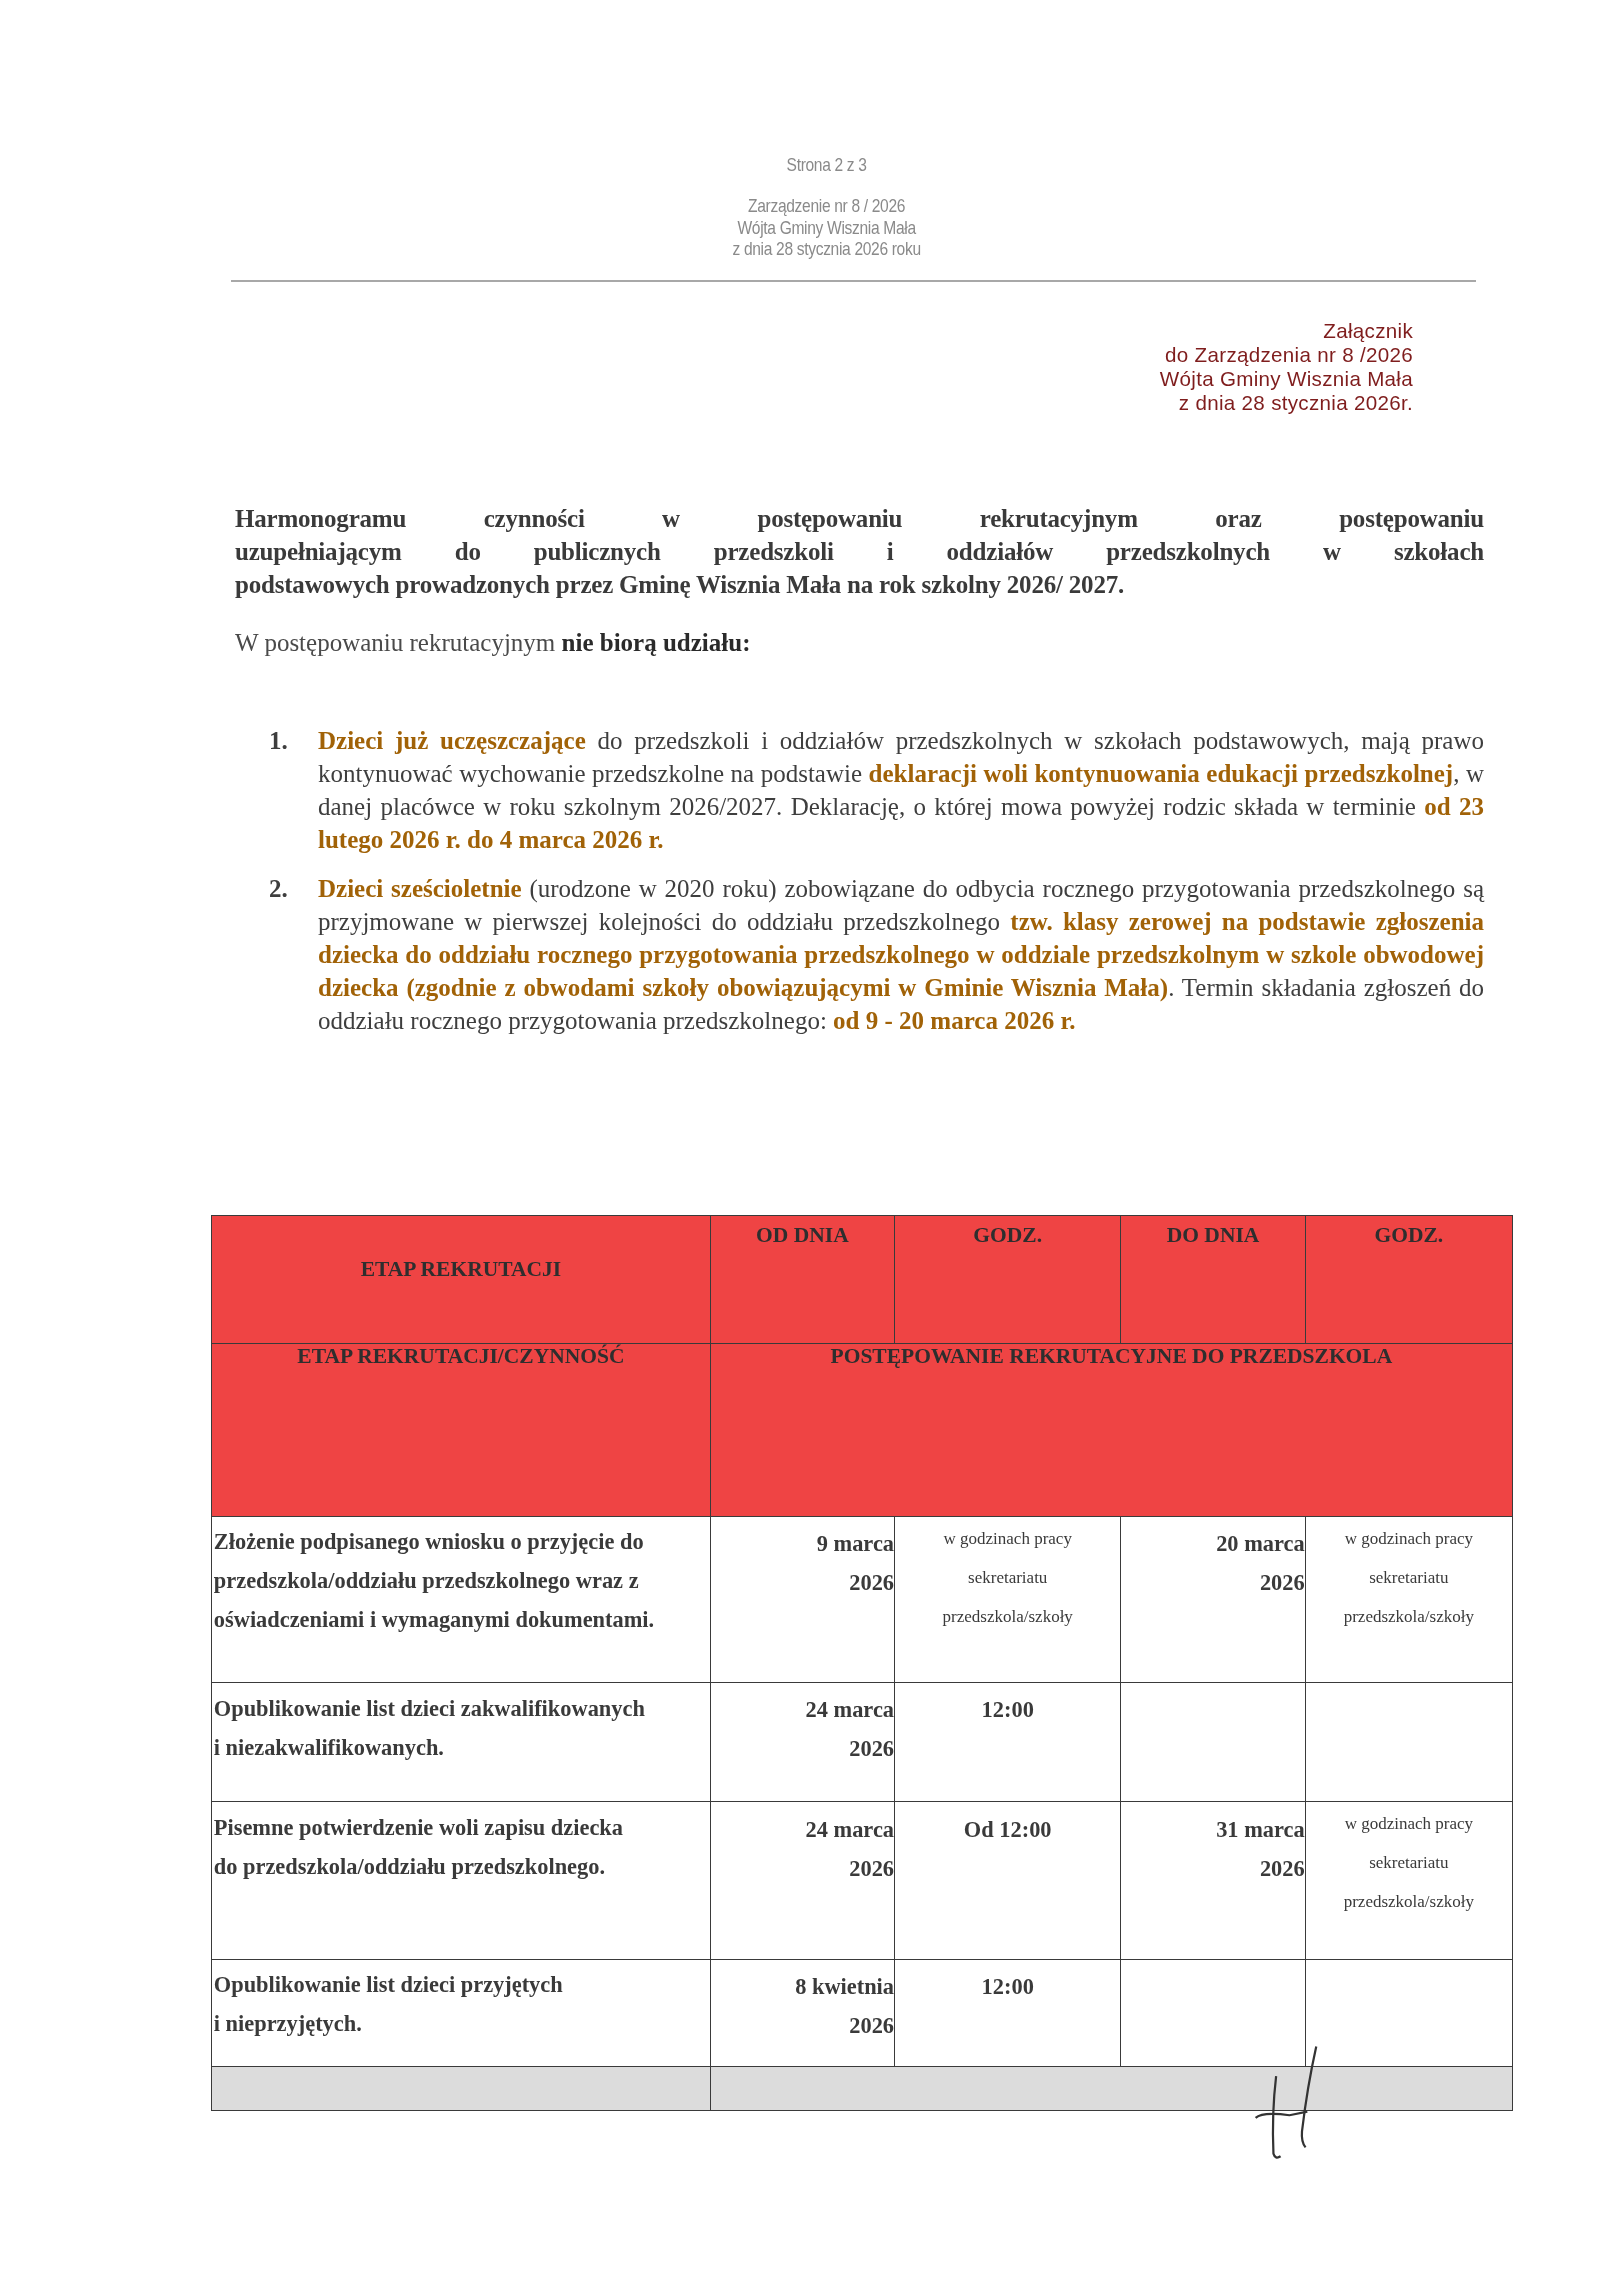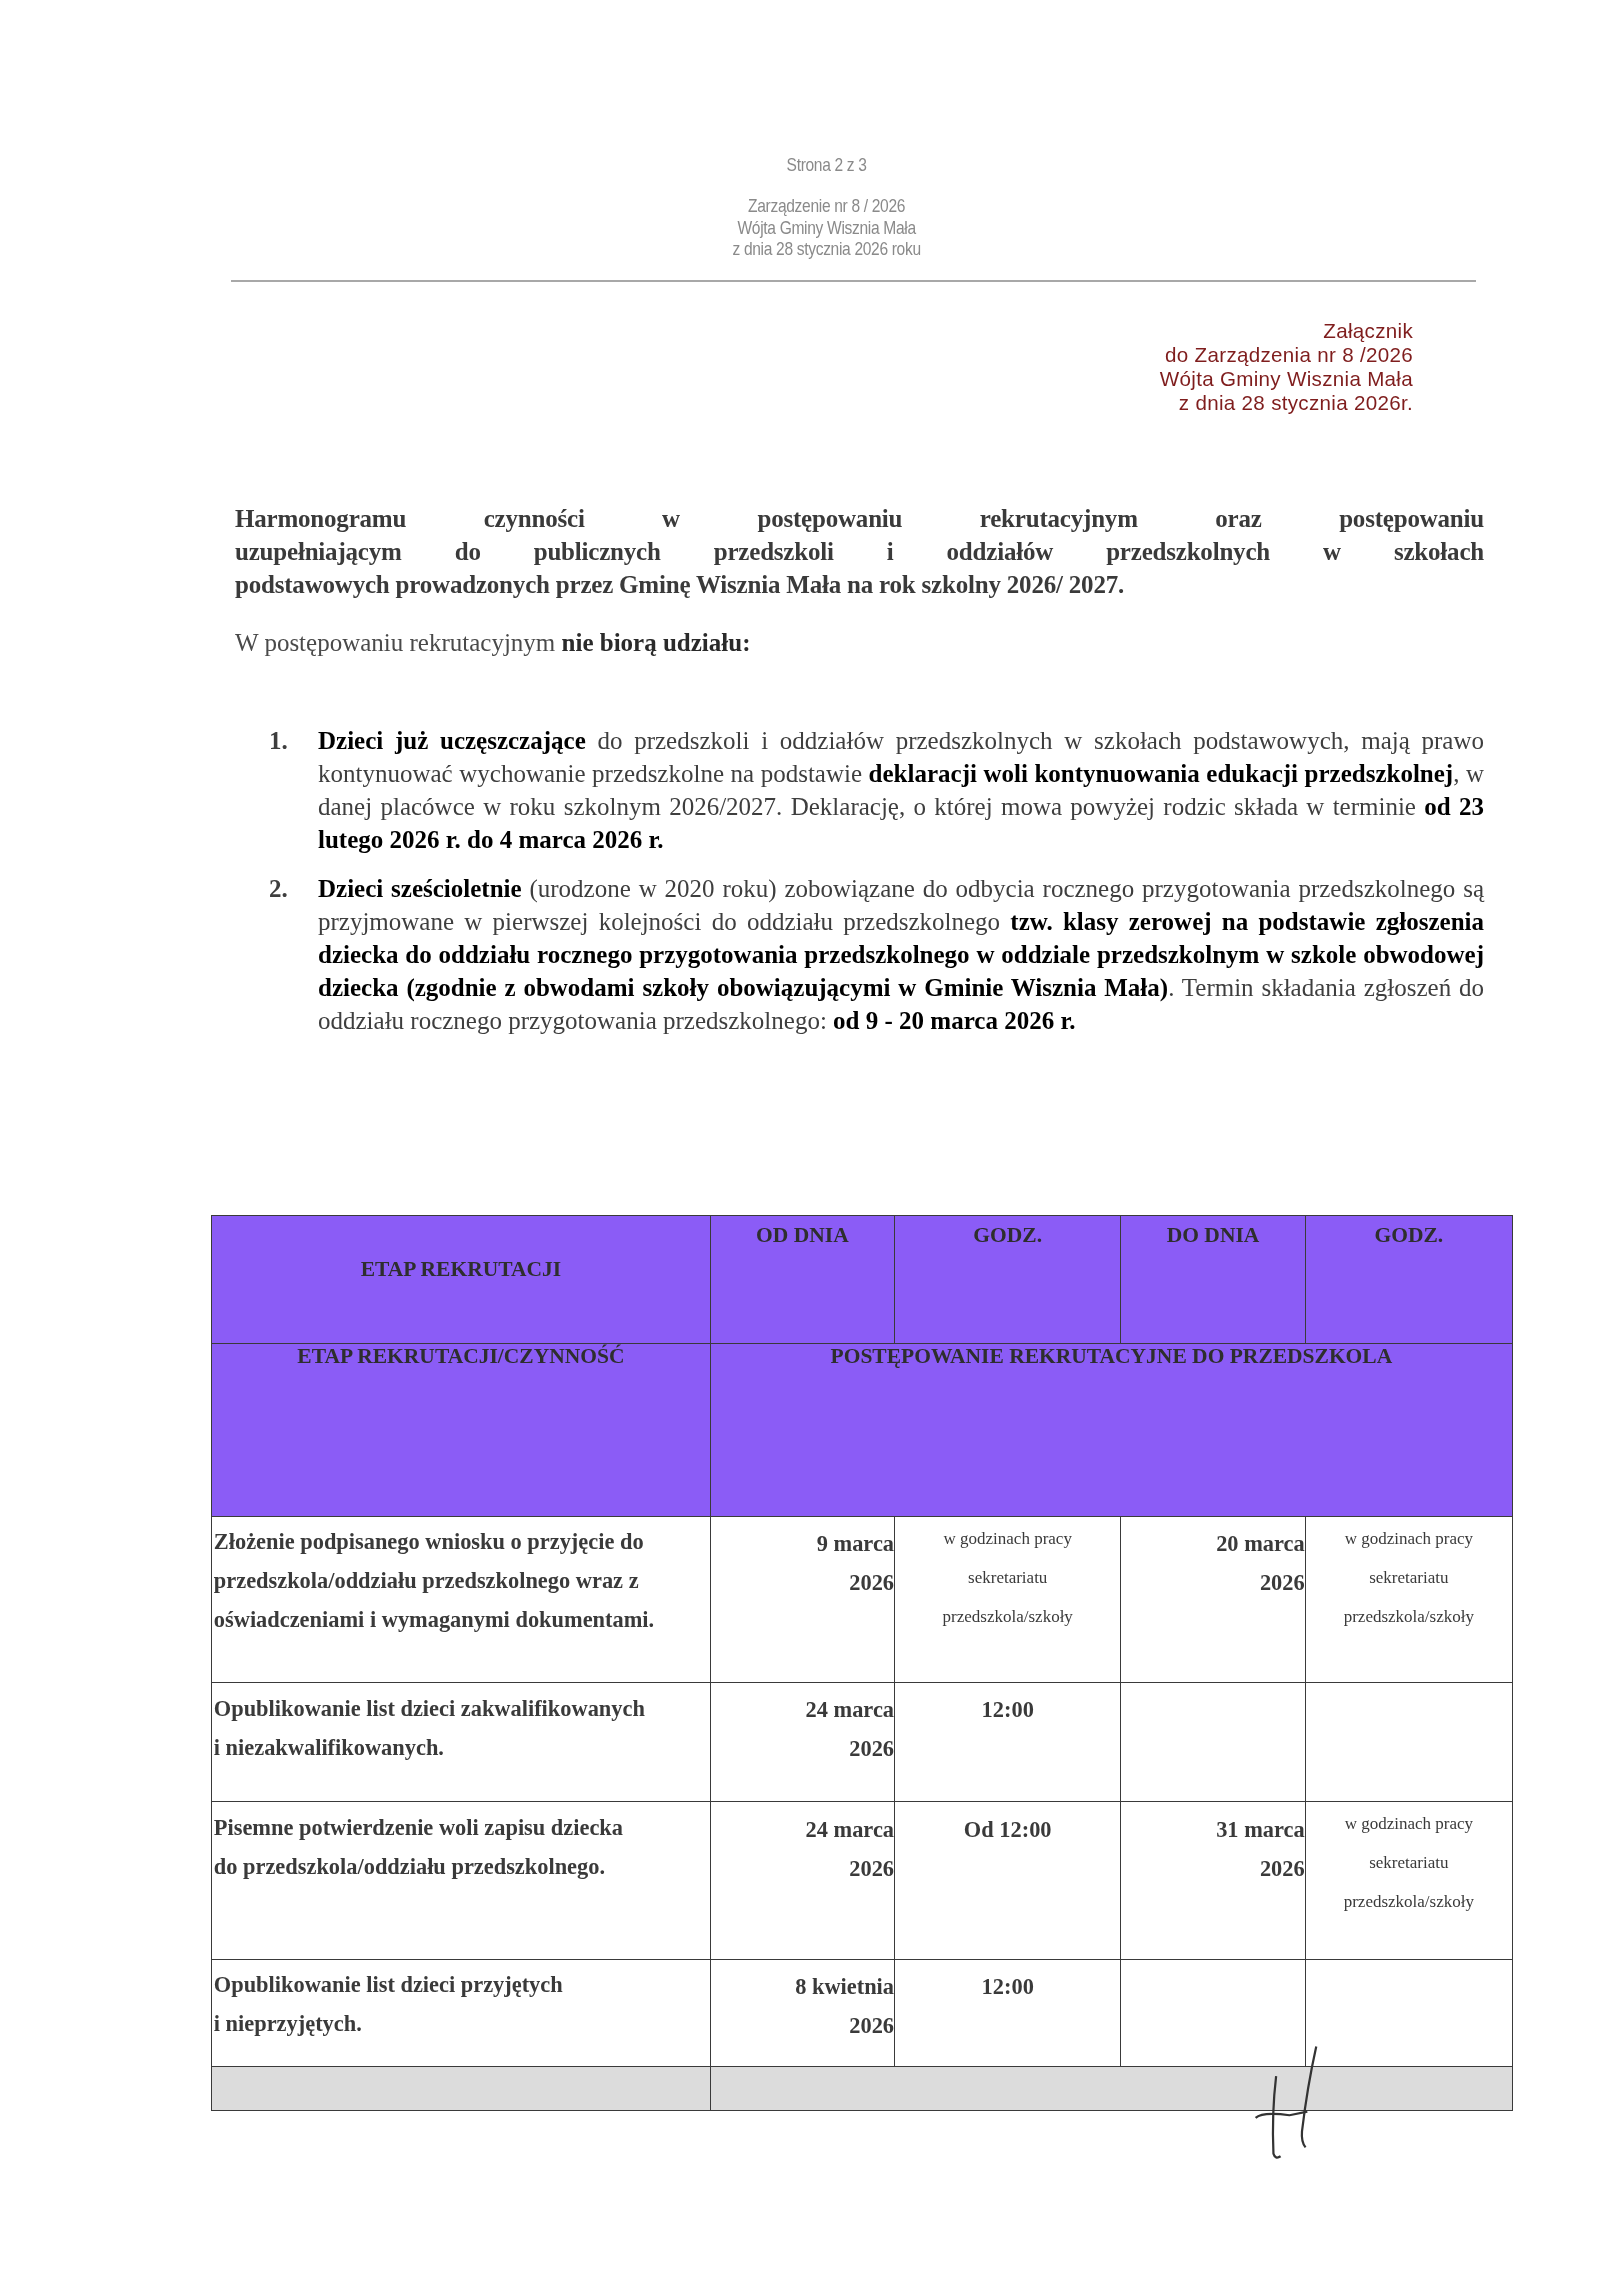--- a/index.html
+++ b/index.html
@@ -15,25 +15,25 @@
            font-family: "Liberation Sans", sans-serif; font-size: 20.6px; line-height: 24px; letter-spacing: 0.3px; }
   .title { position: absolute; top: 502px; left: 235px; width: 1249px; font-size: 25px; line-height: 33px;
            font-weight: bold; text-align: justify; color: #3a3a3a; letter-spacing: -0.2px; }
   .title-line { display: block; text-align-last: justify; }
   .title-line.last { text-align-last: left; }
   .intro { position: absolute; top: 629px; left: 235px; font-size: 25px; color: #4a4a4a; }
   .intro b { color: #2a2a2a; }
   .list { position: absolute; top: 724px; left: 269px; width: 1215px; font-size: 25px; line-height: 33px; color: #3e3e3e; }
   .list-item { position: relative; padding-left: 49px; text-align: justify; margin-bottom: 16px; }
   .list-item .num { position: absolute; left: 0; top: 0; font-weight: bold; }
-  .list-item b { color: #000000; }
+  .list-item b { color: #a16207; }
   table.sched { position: absolute; top: 1215px; left: 211px; width: 1302px; border-collapse: collapse;
                 font-family: "Liberation Serif", serif; }
   table.sched td { border: 1.8px solid #3a3a3a; vertical-align: top; padding: 0; }
-  .hdr { background: #8b5cf6; font-weight: bold; font-size: 21.5px; color: #2e2e2e; }
+  .hdr { background: #ef4444; font-weight: bold; font-size: 21.5px; color: #2e2e2e; }
   .c-etap { width: 498px; }
   .c-od { width: 184px; }
   .c-g1 { width: 226px; }
   .c-do { width: 184px; }
   .c-g2 { width: 207px; }
   .hdr-top td { height: 86px; }
   .hdr-top .lbl { text-align: center; padding-top: 7.2px; }
   .hdr-top .etap-lbl { padding-top: 41px; text-align: center; }
   .hdr-mid td { height: 172px; vertical-align: middle; text-align: center; }
   .row td { font-size: 22.4px; line-height: 39px; color: #3a3a3a; }

